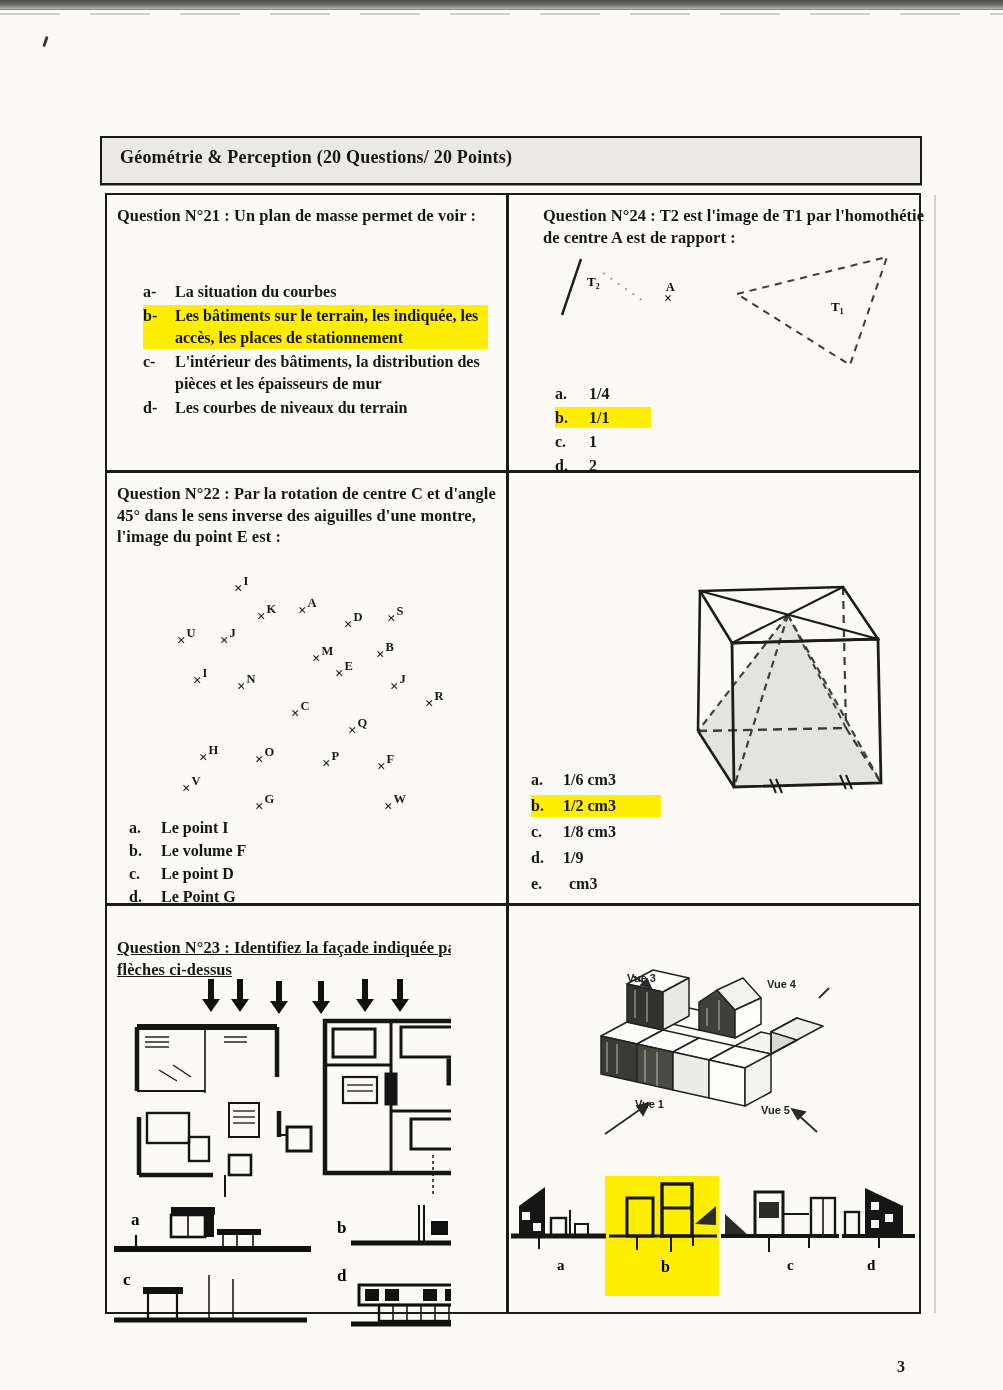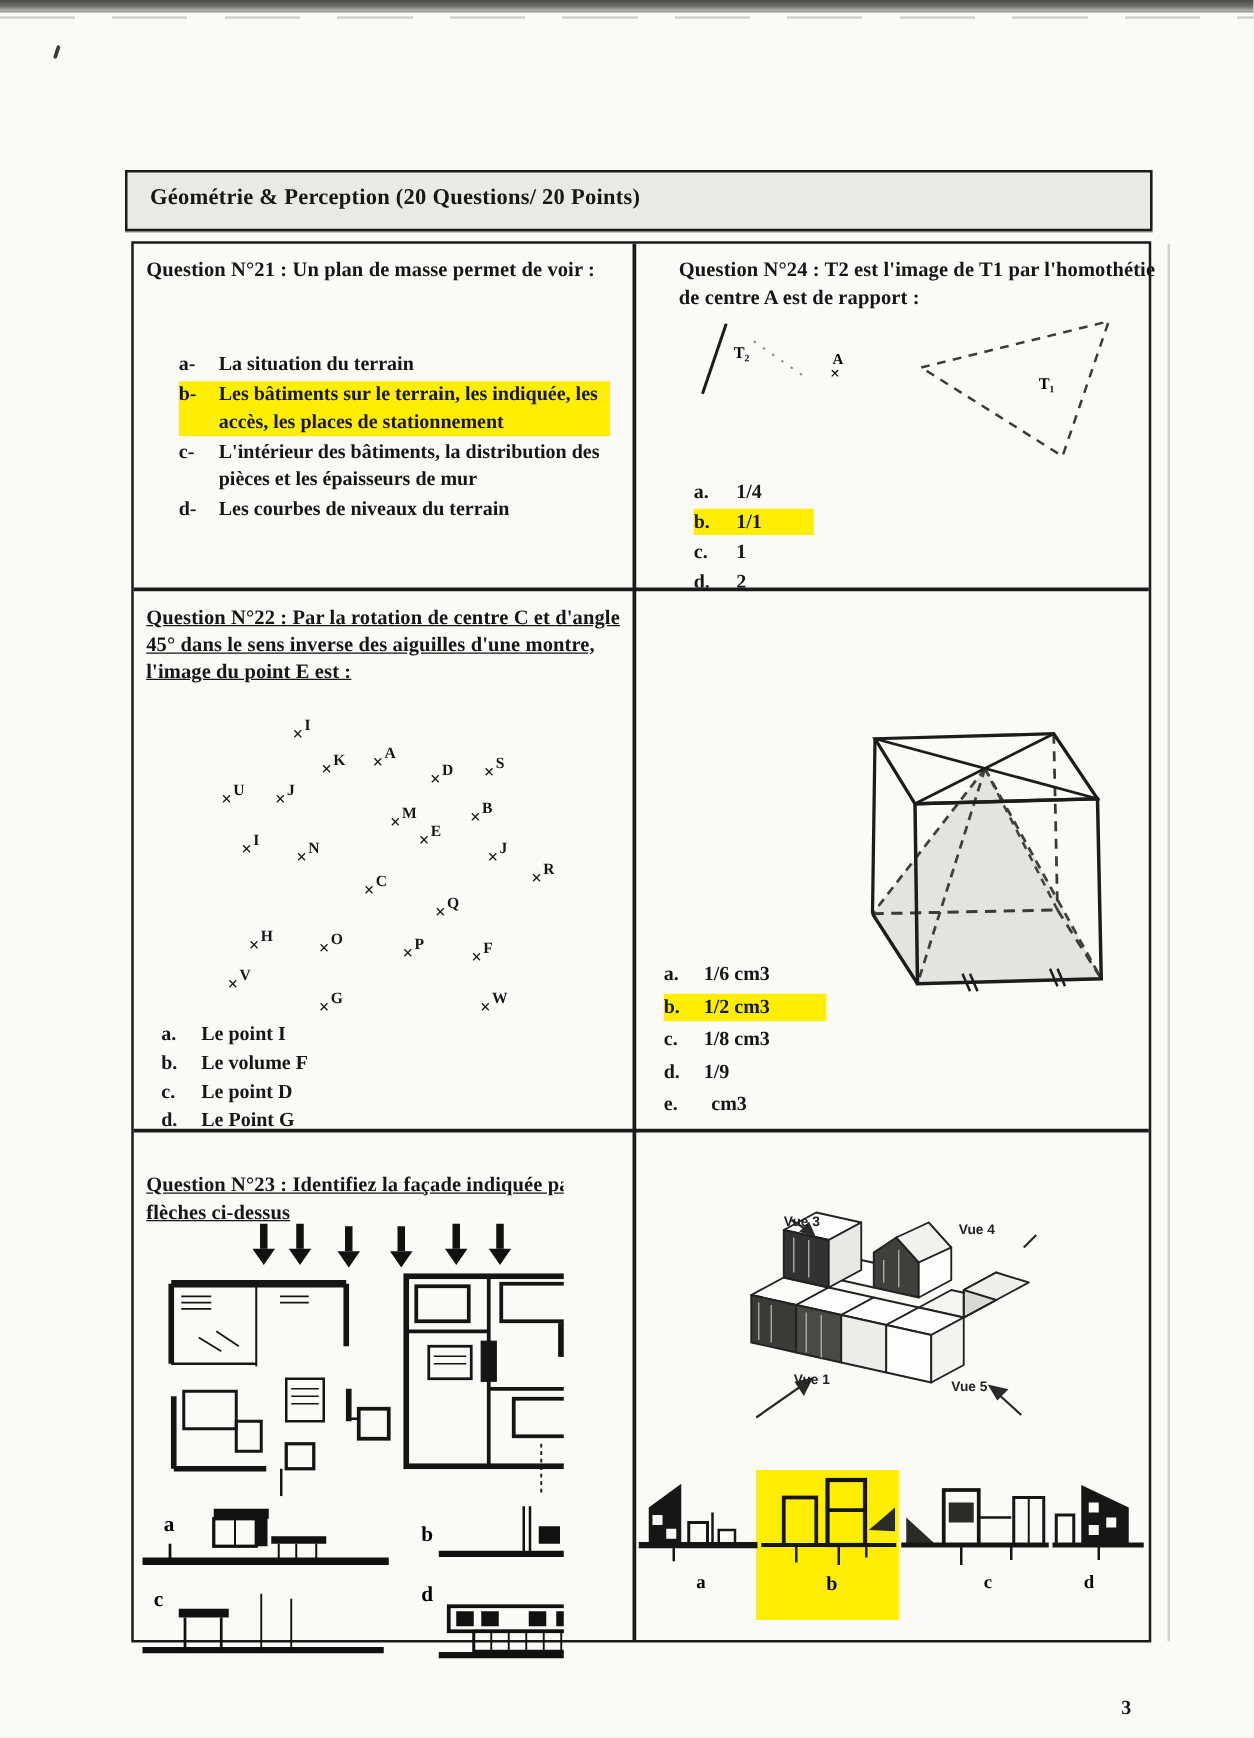--- a/index.html
+++ b/index.html
@@ -23,21 +23,21 @@
   .header-title{position:absolute;left:18px;top:9px;font-size:18px;font-weight:bold;letter-spacing:.2px;}
 
   .qtable{position:absolute;left:105px;top:193px;width:812px;height:1117px;border:2.5px solid #1b1b1a;}
   .vdiv{position:absolute;left:399px;top:0;width:2.5px;height:100%;background:#1b1b1a;}
   .hdiv1{position:absolute;left:0;top:275px;width:100%;height:2.5px;background:#1b1b1a;}
   .hdiv2{position:absolute;left:0;top:708px;width:100%;height:2.5px;background:#1b1b1a;}
 
   .cell{position:absolute;overflow:hidden;}
   .c-q21{left:0;top:0;width:399px;height:275px;}
   .c-q24{left:402px;top:0;width:408px;height:275px;margin-left:24px;}
-  .c-q22{left:0;top:278px;width:399px;height:430px;text-decoration:underline;}
+  .c-q22{left:0;top:278px;width:399px;height:430px;}
   .c-q25{left:402px;top:278px;width:408px;height:430px;}
   .c-q23{left:0;top:732px;width:344px;height:404px;text-decoration:underline;}
   .c-q26{left:402px;top:711px;width:408px;height:404px;}
 
   .qtitle{font-size:16.4px;font-weight:bold;line-height:1.32;margin:10px 8px 6px 10px;letter-spacing:.1px;}
   .just{text-align:justify;}
 
   .opts{position:absolute;left:0;top:0;}
   .opt{display:flex;font-size:16px;font-weight:bold;line-height:21px;margin-bottom:3px;}
   .okey{width:32px;flex:none;}
@@ -92,21 +92,21 @@
   <div class="qtable">
     <div class="vdiv"></div>
     <div class="hdiv1"></div>
     <div class="hdiv2"></div>
 
     <div class="cell c-q21">
       <div class="qtitle" style="width:382px">Question N°21 : Un plan de masse permet de voir :</div>
       <div class="q21-opts">
         <div class="opt">
           <span class="okey">a-</span>
-          <span class="otxt">La situation du terrain</span>
+          <span class="otxt">La situation du courbes</span>
         </div>
         <div class="opt hl">
           <span class="okey">b-</span>
           <span class="otxt">Les bâtiments sur le terrain, les indiquée, les accès, les places de stationnement</span>
         </div>
         <div class="opt">
           <span class="okey">c-</span>
           <span class="otxt">L'intérieur des bâtiments, la distribution des pièces et les épaisseurs de mur</span>
         </div>
         <div class="opt">

